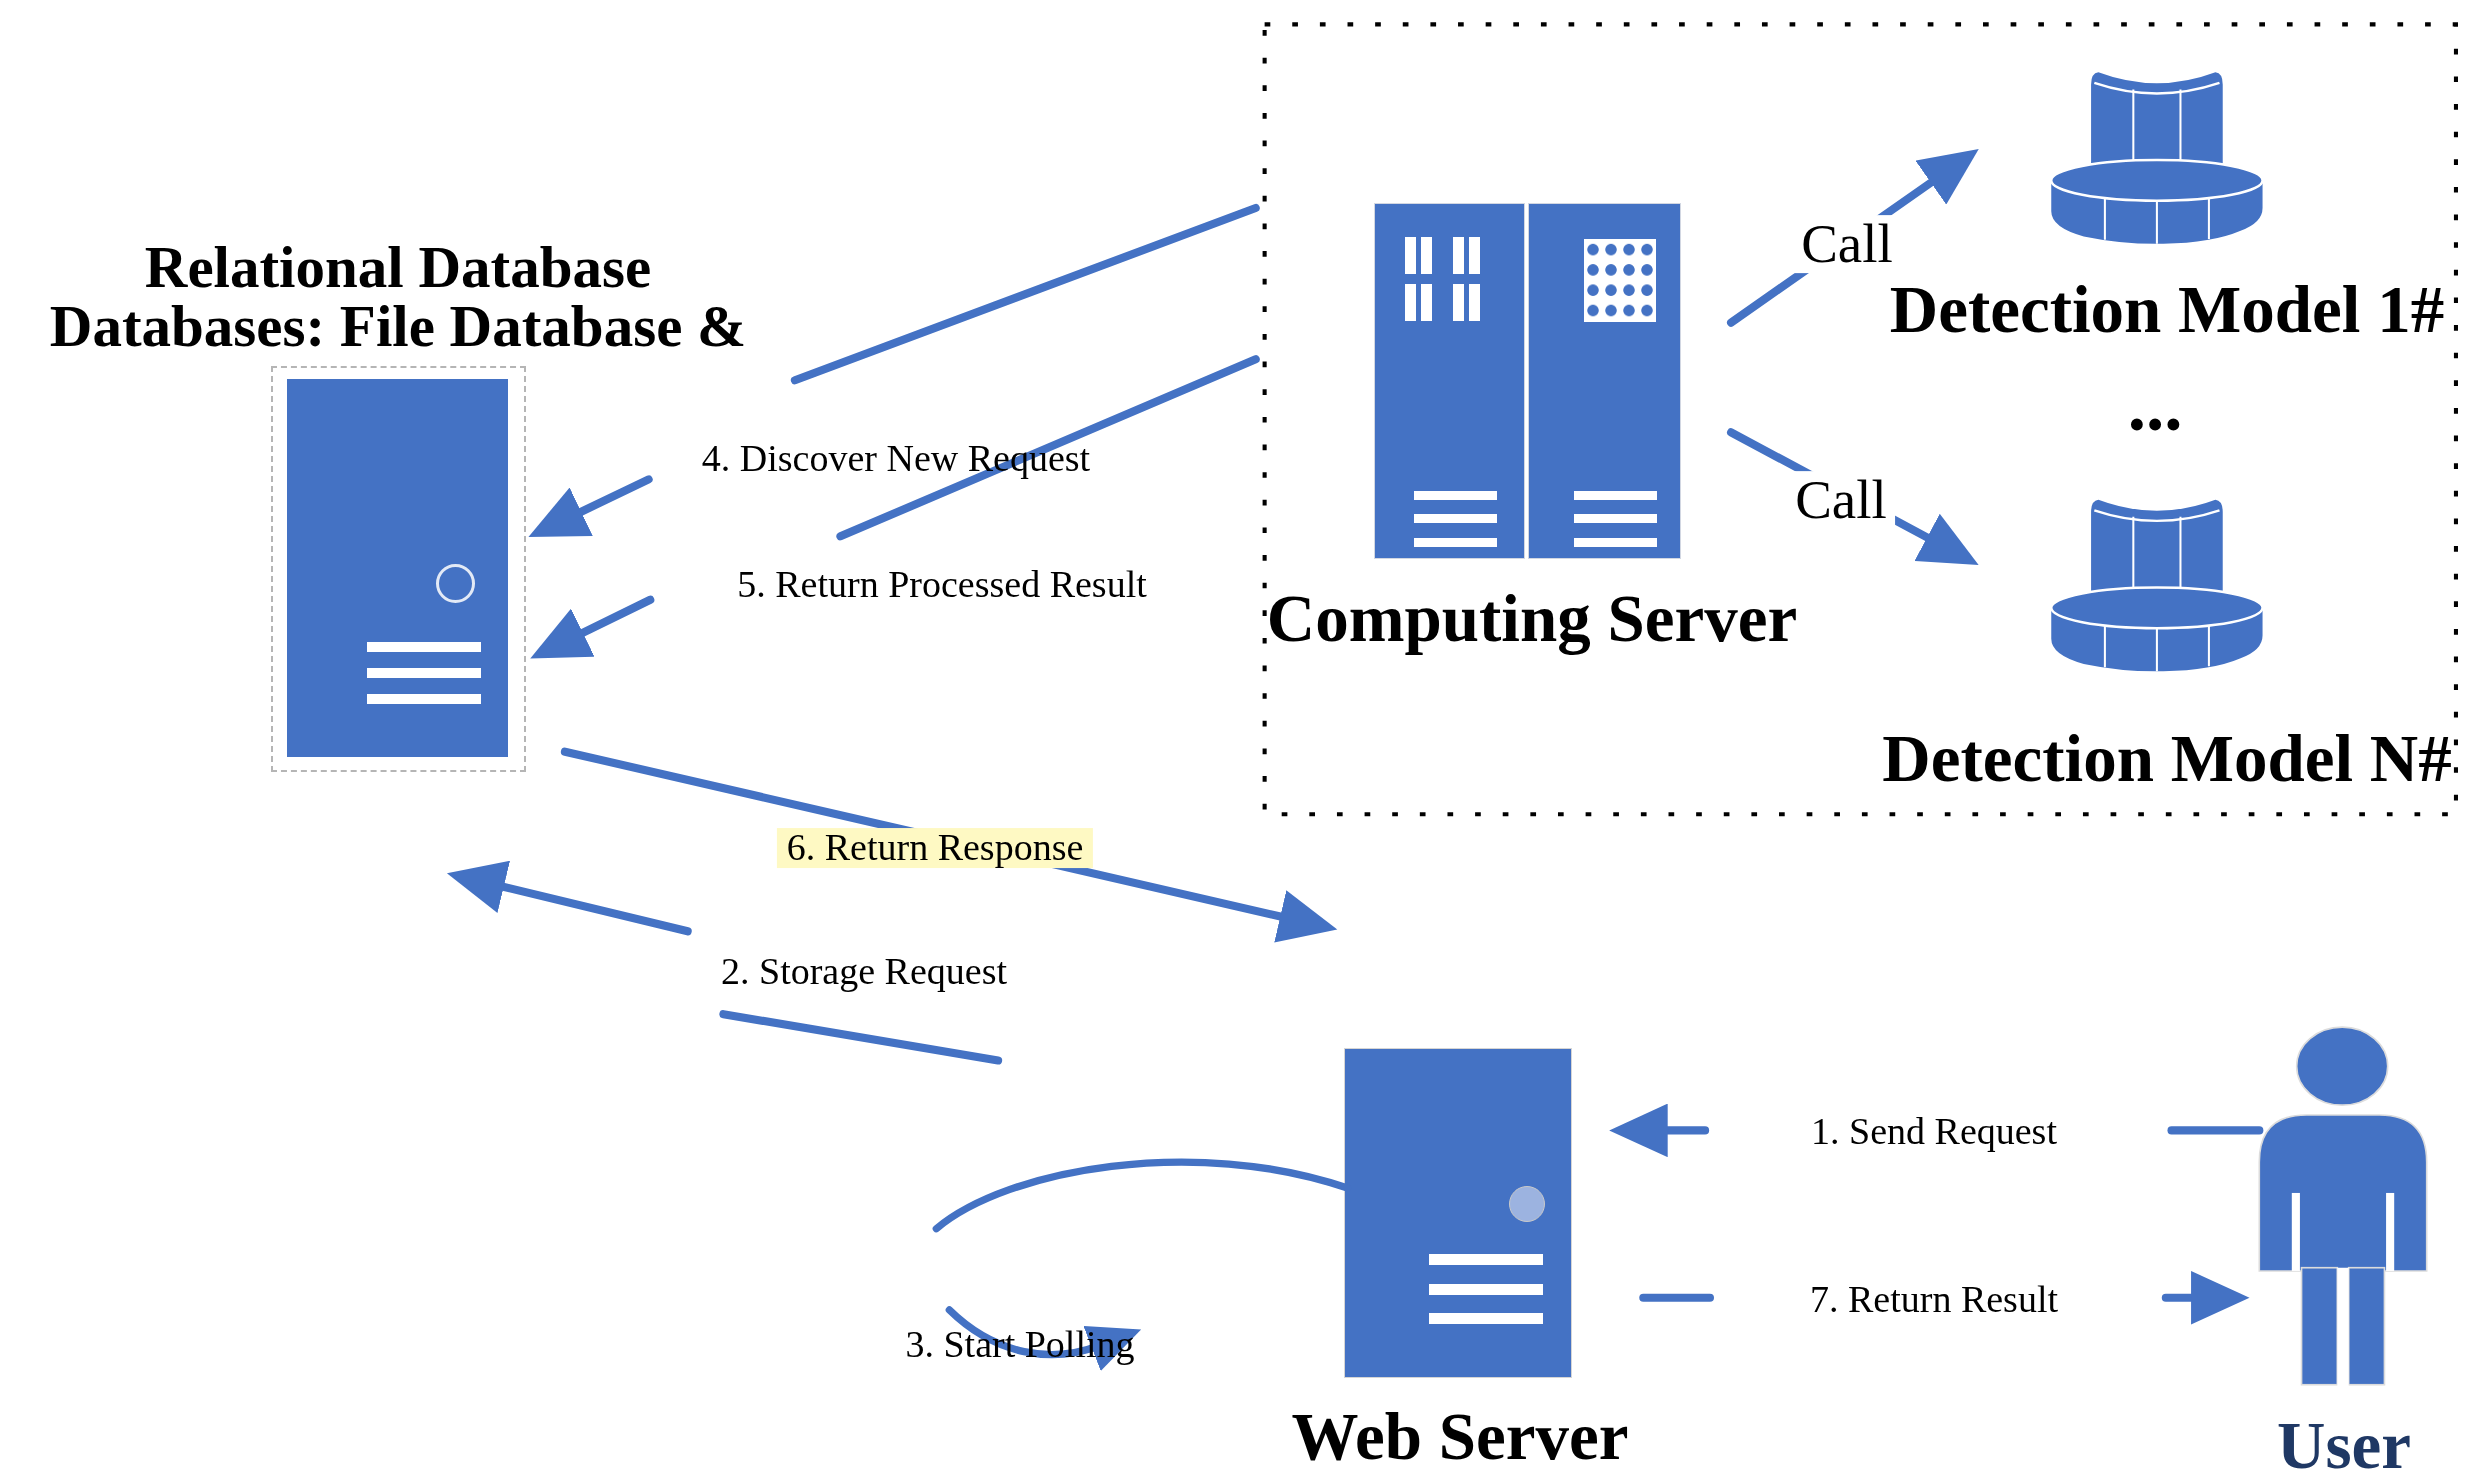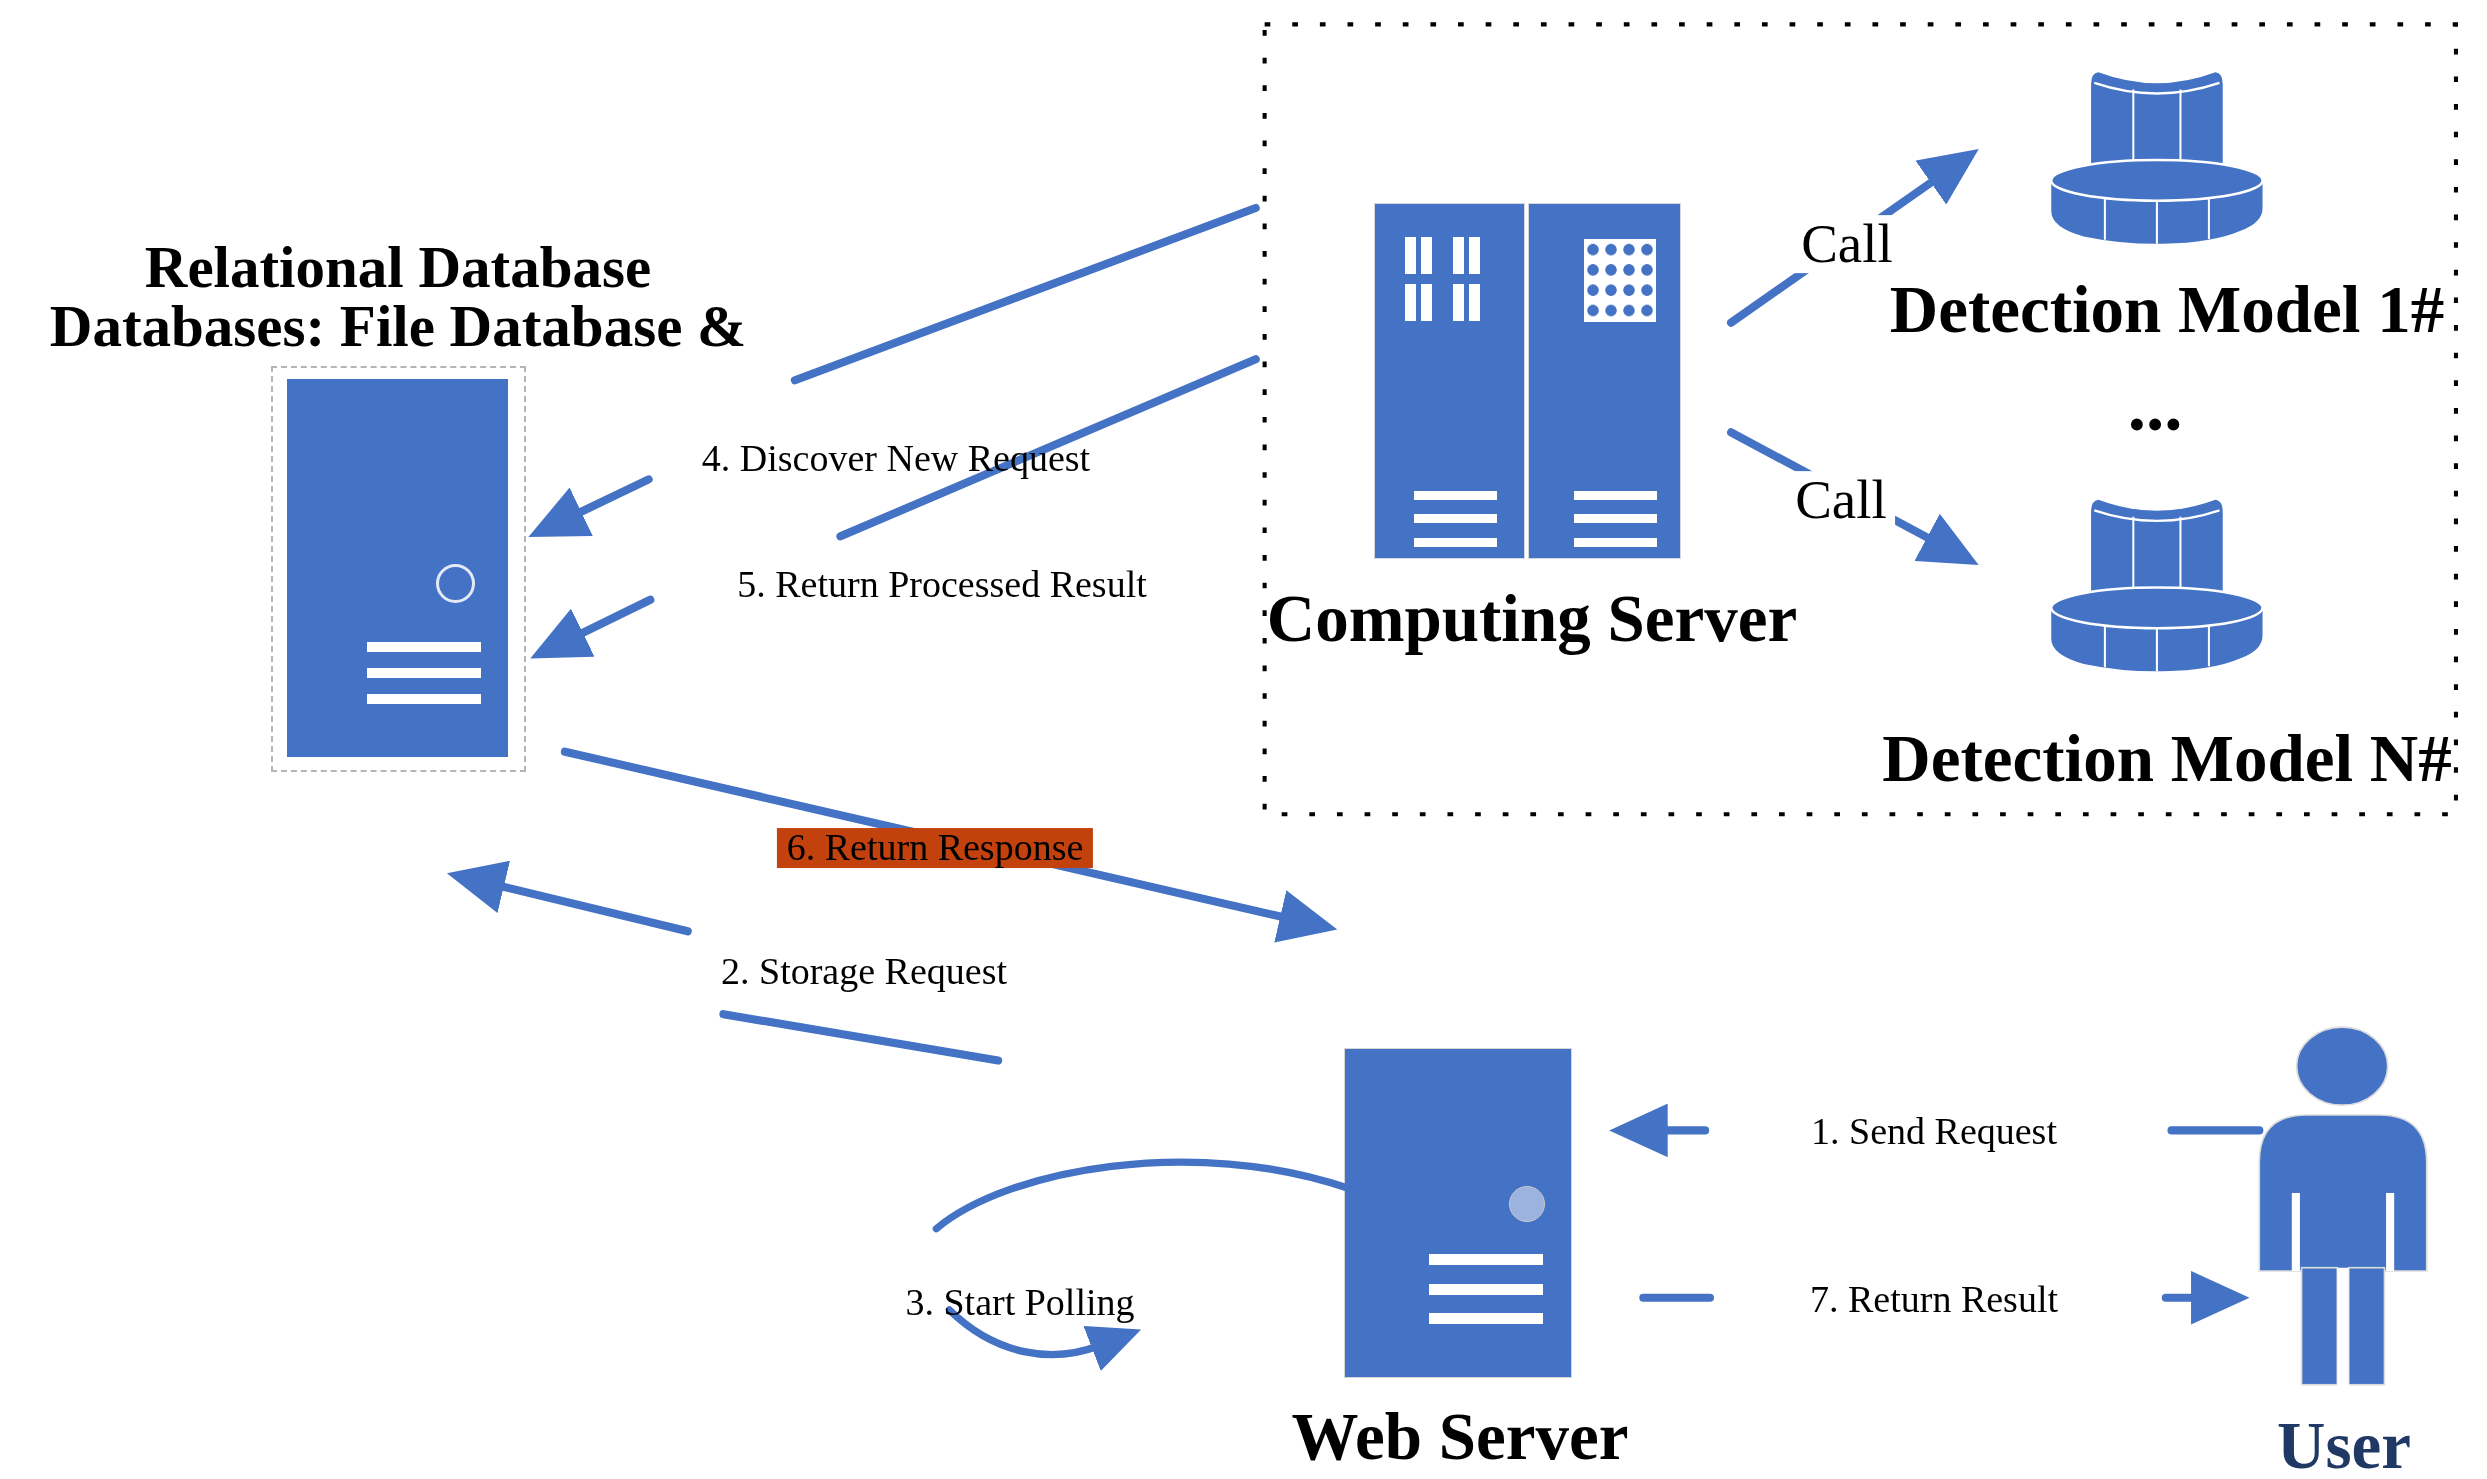--- a/index.html
+++ b/index.html
@@ -9,21 +9,21 @@
   }
   .abs{position:absolute;}
   .lbl{
     position:absolute;transform:translate(-50%,-50%);
     white-space:nowrap;line-height:1.05;text-align:center;
   }
   .step{font-size:38px;}
   .entity{font-size:67px;font-weight:bold;}
   .title{font-size:59px;font-weight:bold;line-height:1.0;}
   .calllbl{font-size:55px;background:#ffffff;padding:0 8.1px;}
-  .whitebg{background:#c2410c;padding:0 9.8px;}
+  .whitebg{background:#fef9c3;padding:0 9.8px;}
   .ellipsis{font-size:73px;font-weight:bold;line-height:1;}
   .userlbl{color:#1F3864;}
 
   
   .db-wrap{left:271px;top:366px;width:255px;height:406px;border:2.4px dashed #b5b5b5;box-sizing:border-box;}
   .db-body{left:14px;top:10.6px;width:221px;height:378px;background:#4472C4;}
   .db-circle{left:149px;top:185px;width:39px;height:39px;border:3.3px solid #ffffff;border-radius:50%;box-sizing:border-box;opacity:.85;}
   .db-bar{left:80px;width:114px;height:10.6px;background:#ffffff;}
 
   
@@ -145,21 +145,21 @@
 
   <div class="lbl title" style="left:398px;top:297px;">
     <div>Relational Database</div>
     <div>Databases: File Database &amp;</div>
   </div>
 
   <div class="lbl step" style="left:896px;top:459px;">4. Discover New Request</div>
   <div class="lbl step" style="left:906px;top:585px;margin-left:36px;">5. Return Processed Result</div>
   <div class="lbl step whitebg" style="left:935px;top:848px;">6. Return Response</div>
   <div class="lbl step" style="left:864px;top:972px;">2. Storage Request</div>
-  <div class="lbl step" style="left:1020px;top:1303px;">3. Start Polling</div>
+  <div class="lbl step" style="left:1020px;top:1345px;">3. Start Polling</div>
   <div class="lbl step" style="left:1934px;top:1132px;text-align:right;">1. Send Request</div>
   <div class="lbl step" style="left:1934px;top:1300px;">7. Return Result</div>
 
   <div class="lbl calllbl" style="left:1847px;top:244px;">Call</div>
   <div class="lbl calllbl" style="left:1841px;top:500px;">Call</div>
 
   <div class="lbl entity" style="left:1532px;top:618px;">Computing Server</div>
   <div class="lbl entity" style="left:2167px;top:309px;">Detection Model 1#</div>
   <div class="lbl ellipsis" style="left:2155px;top:405px;">...</div>
   <div class="lbl entity" style="left:2167px;top:741px;margin-top:17px;">Detection Model N#</div>

